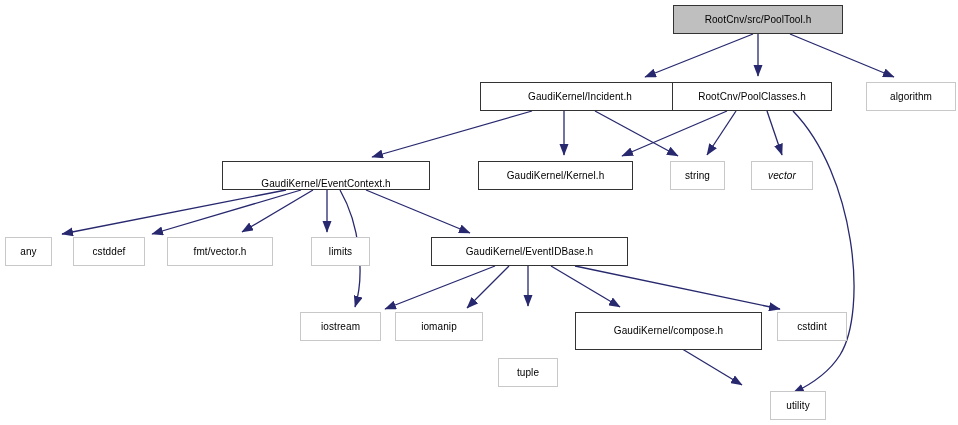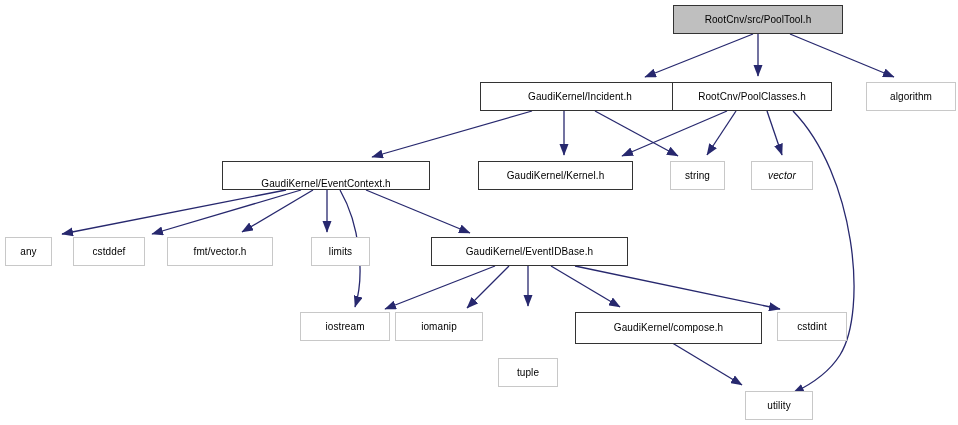--- a/index.html
+++ b/index.html
@@ -117,32 +117,32 @@
       </div>
       <div class="node" style="left: 167px; top: 237px; width: 106px; height: 29px;">
         <span class="node-label">fmt/vector.h</span>
       </div>
       <div class="node" style="left: 296px; top: 237px; width: 59px; height: 29px; margin-left: 15px;">
         <span class="node-label">limits</span>
       </div>
       <div class="node strong" style="left: 431px; top: 237px; width: 197px; height: 29px;">
         <span class="node-label">GaudiKernel/EventIDBase.h</span>
       </div>
-      <div class="node" style="left: 300px; top: 312px; width: 90px; height: 29px;">
+      <div class="node" style="left: 300px; top: 312px; width: 81px; height: 29px;">
         <span class="node-label">iostream</span>
       </div>
       <div class="node" style="left: 395px; top: 312px; width: 88px; height: 29px;">
         <span class="node-label">iomanip</span>
       </div>
       <div class="node" style="left: 498px; top: 312px; width: 60px; height: 29px; margin-top: 46px;">
         <span class="node-label">tuple</span>
       </div>
-      <div class="node strong" style="left: 575px; top: 312px; width: 187px; height: 32px;">
+      <div class="node strong" style="left: 575px; top: 312px; width: 187px; height: 38px;">
         <span class="node-label">GaudiKernel/compose.h</span>
       </div>
       <div class="node" style="left: 777px; top: 312px; width: 70px; height: 29px;">
         <span class="node-label">cstdint</span>
       </div>
-      <div class="node" style="left: 745px; top: 391px; width: 68px; height: 29px;">
+      <div class="node" style="left: 770px; top: 391px; width: 56px; height: 29px;">
         <span class="node-label">utility</span>
       </div>
     </div>
 </div>
 
 </body></html>

